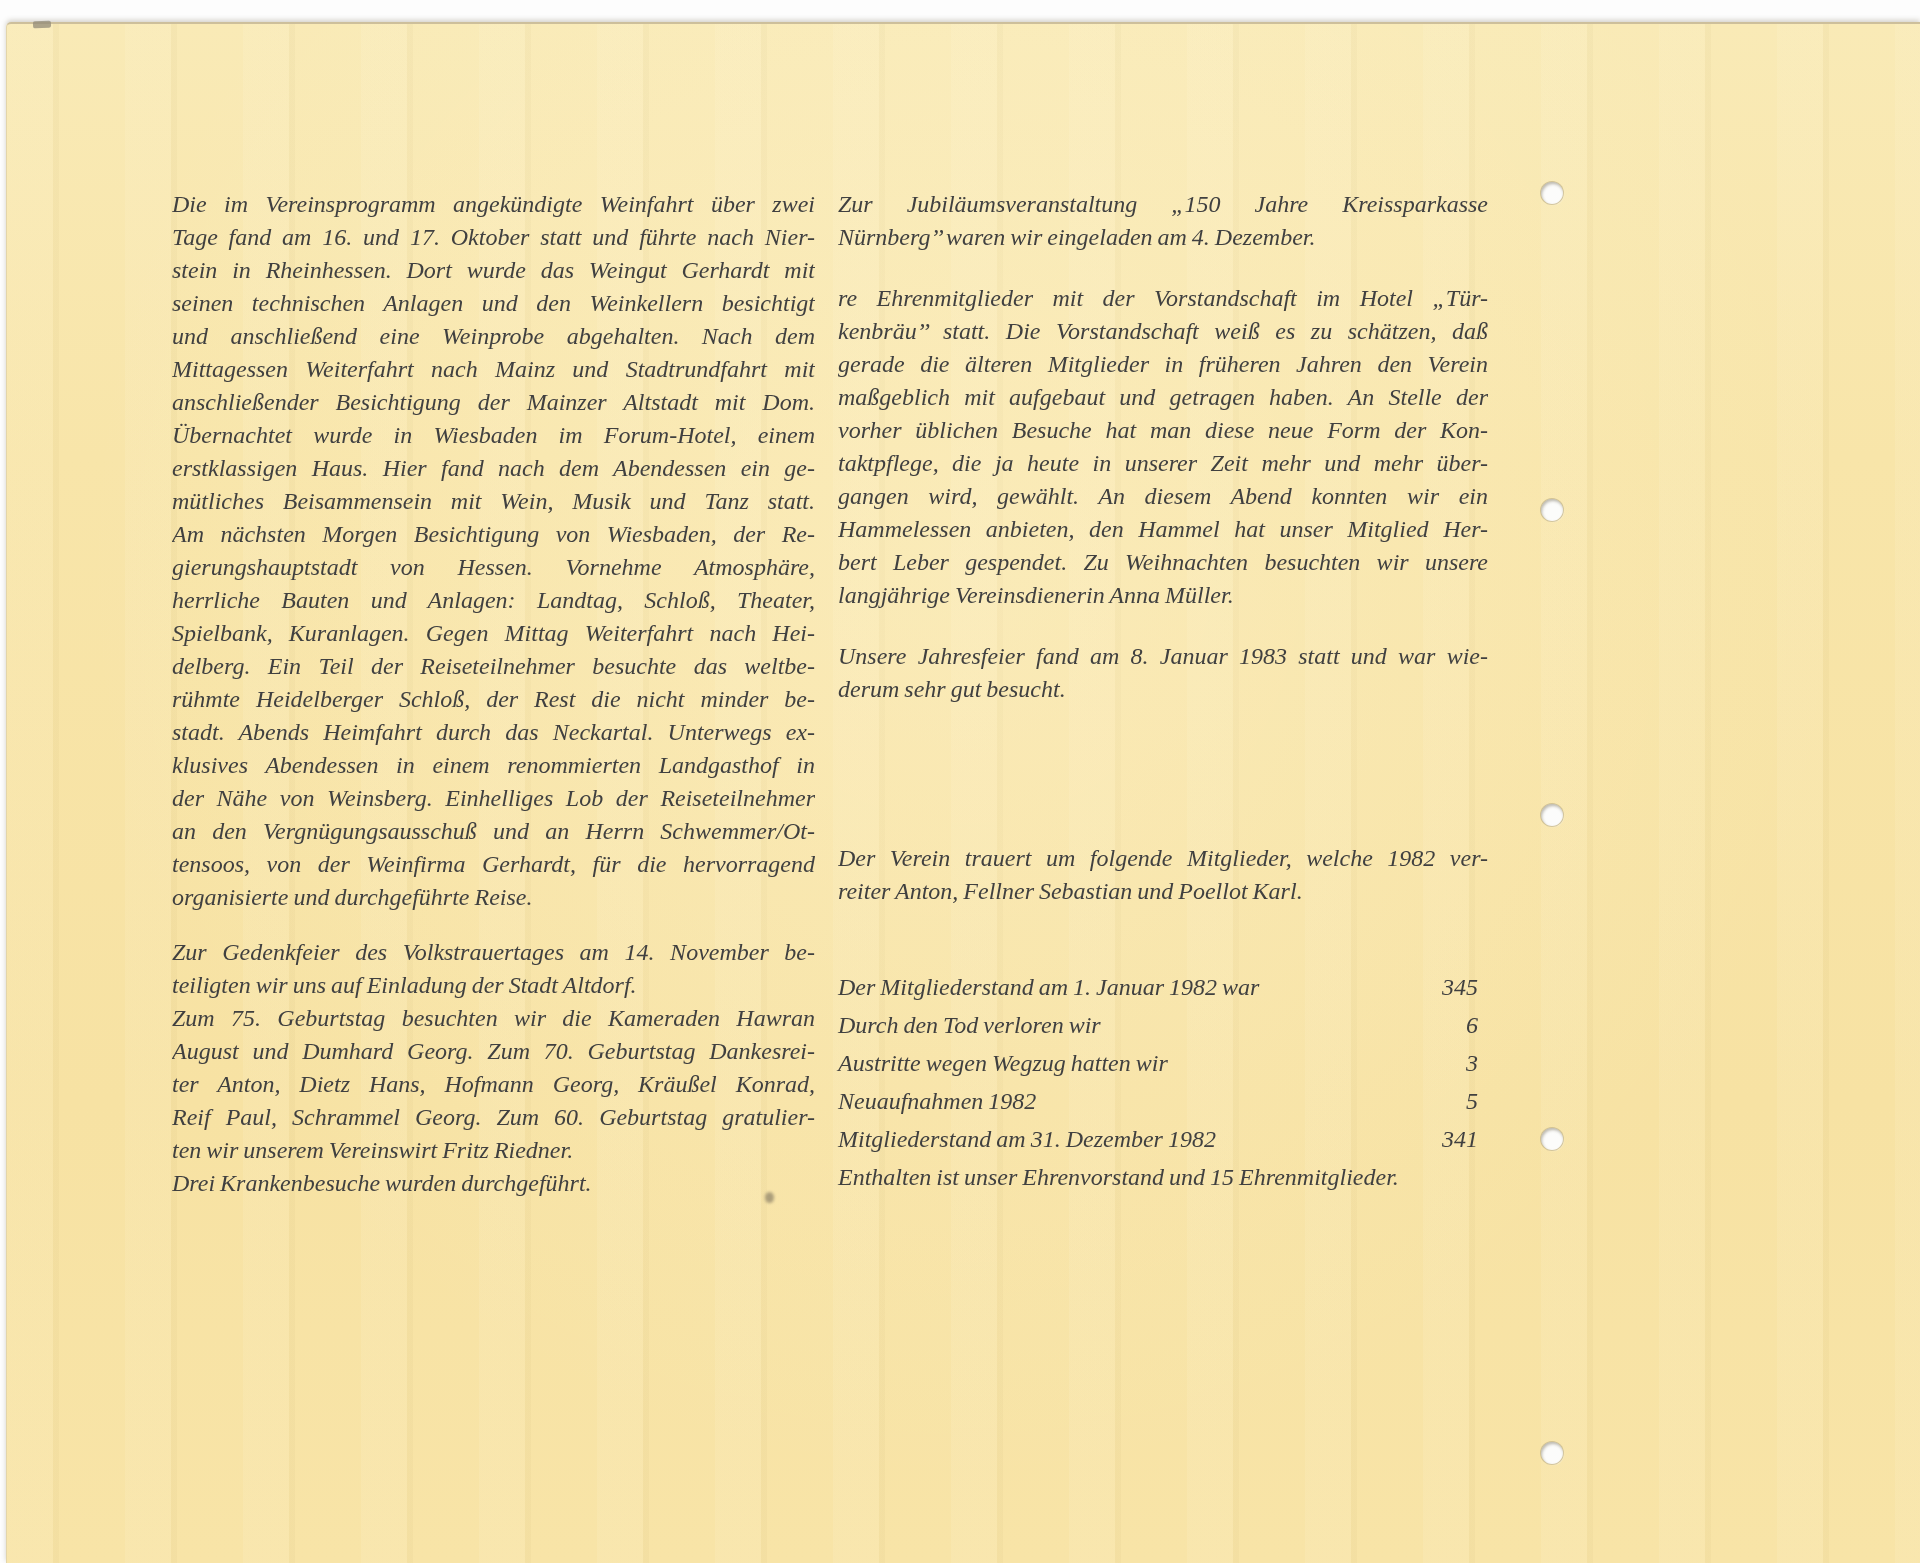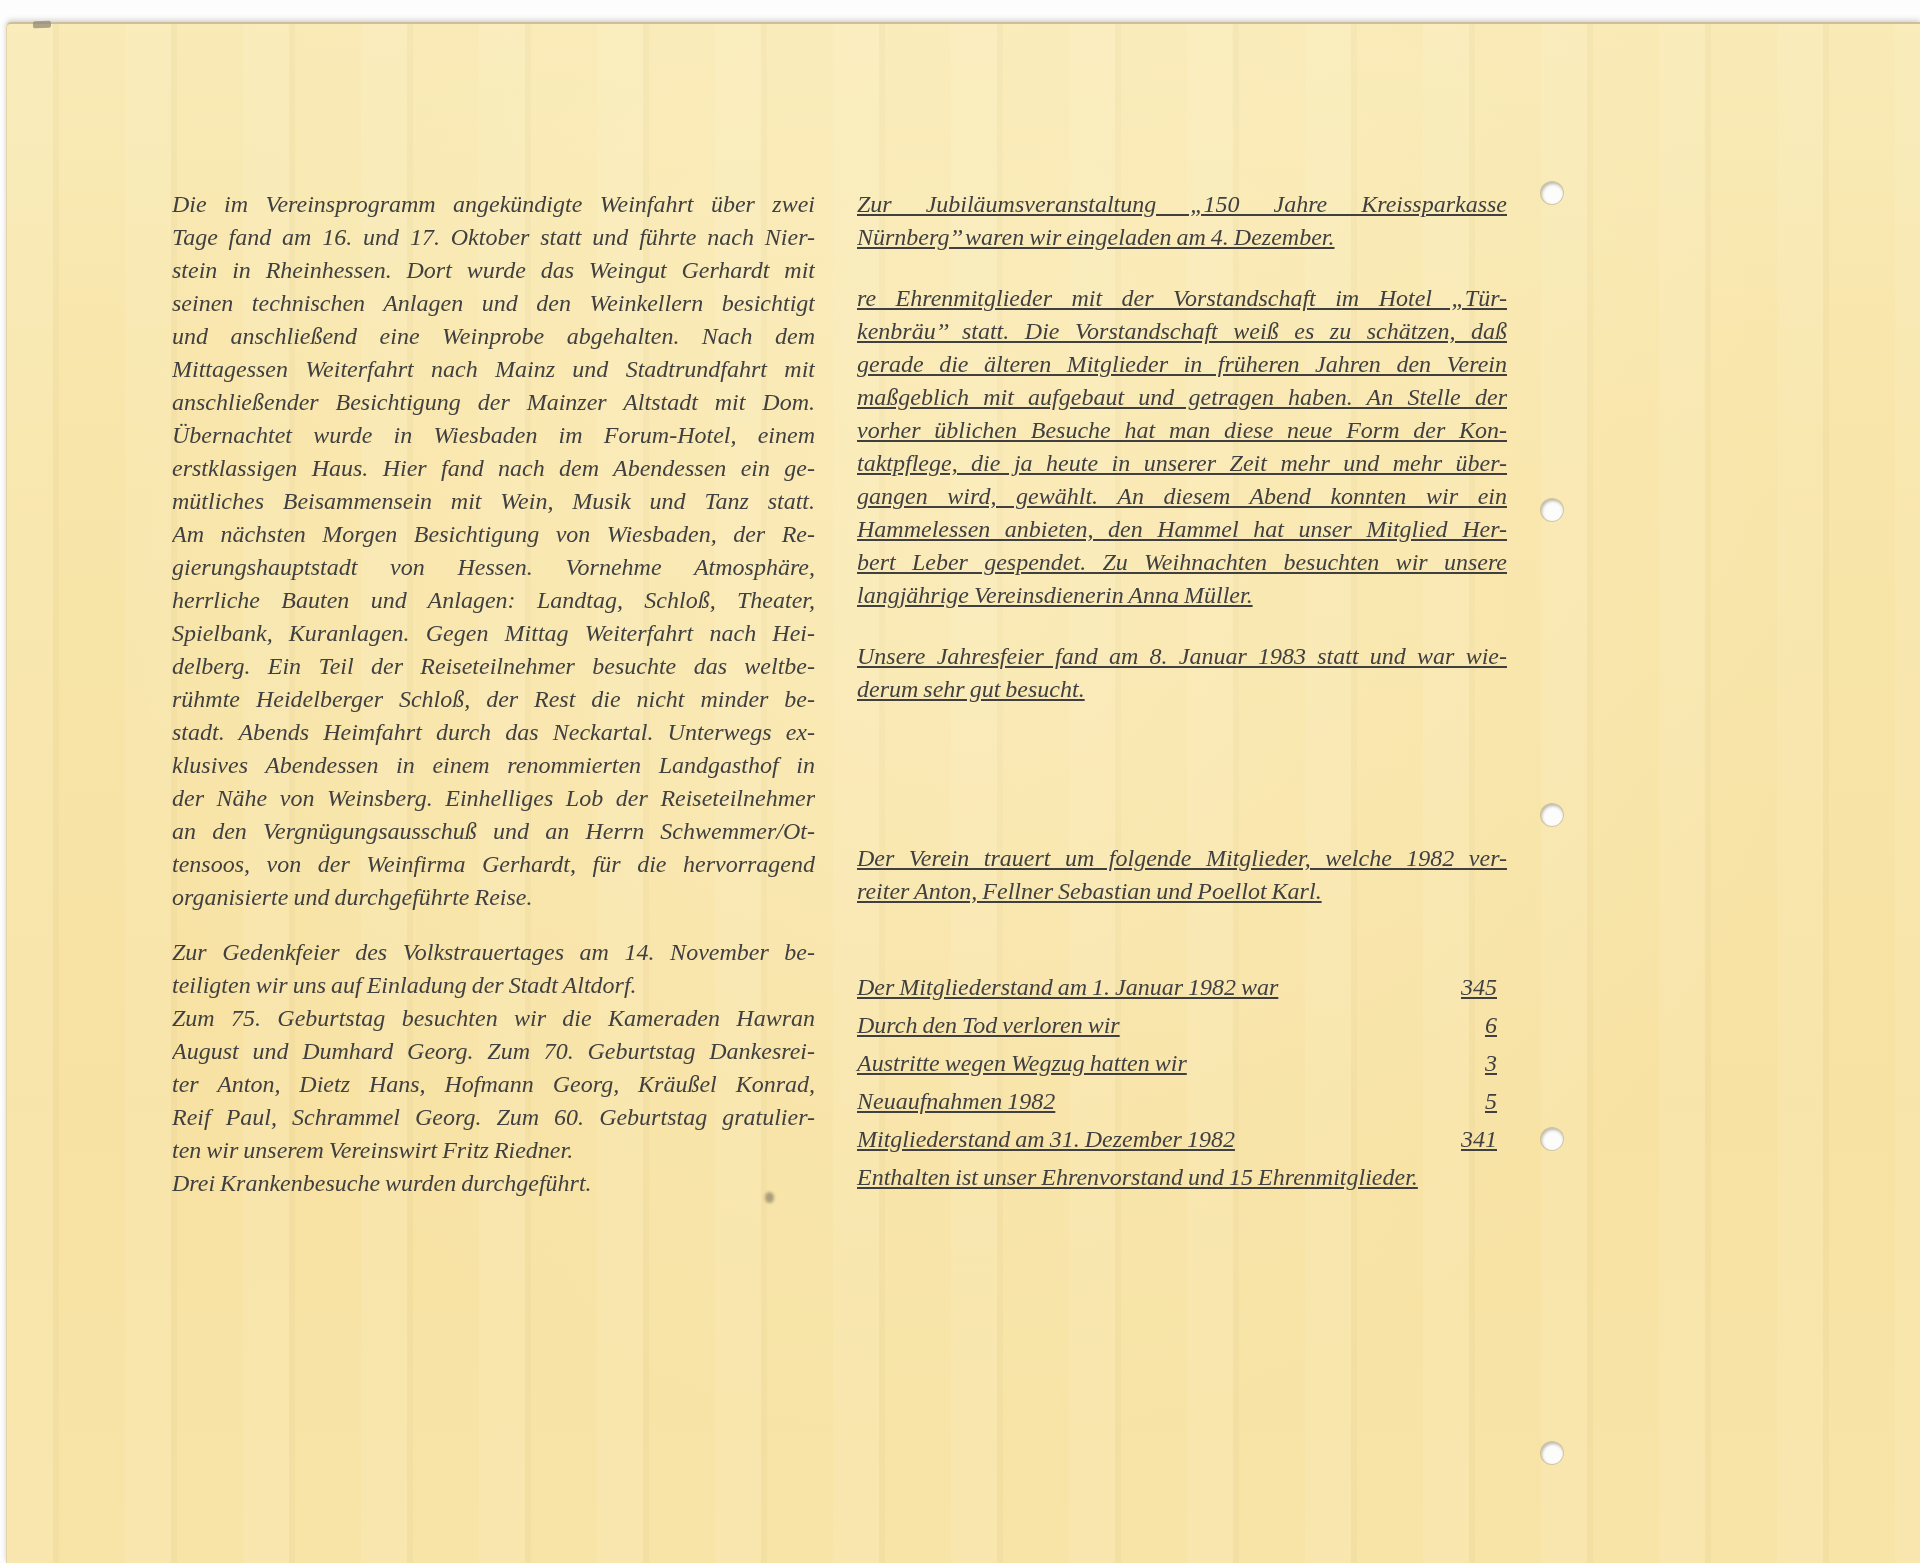--- a/index.html
+++ b/index.html
@@ -79,21 +79,21 @@
   
   .col {
     position: absolute;
     top: 188px;
     color: #404040;
     font-style: italic;
     font-size: 24px;
     word-spacing: -1px;
   }
   #left-col  { left: 172px; width: 643px; }
-  #right-col { left: 857px; width: 650px; text-decoration: underline; }
+  #right-col { left: 838px; width: 650px; }
 
   .para { margin: 0; }
   #left-col  .para:nth-child(1) { margin-bottom: 22px; }
   #right-col .para:nth-child(1) { margin-bottom: 28px; }
   #right-col .para:nth-child(2) { margin-bottom: 28px; }
   #right-col .para:nth-child(3) { margin-bottom: 136px; }
   #right-col .para:nth-child(4) { margin-bottom: 60px; }
 
   .line {
     height: 33px;

